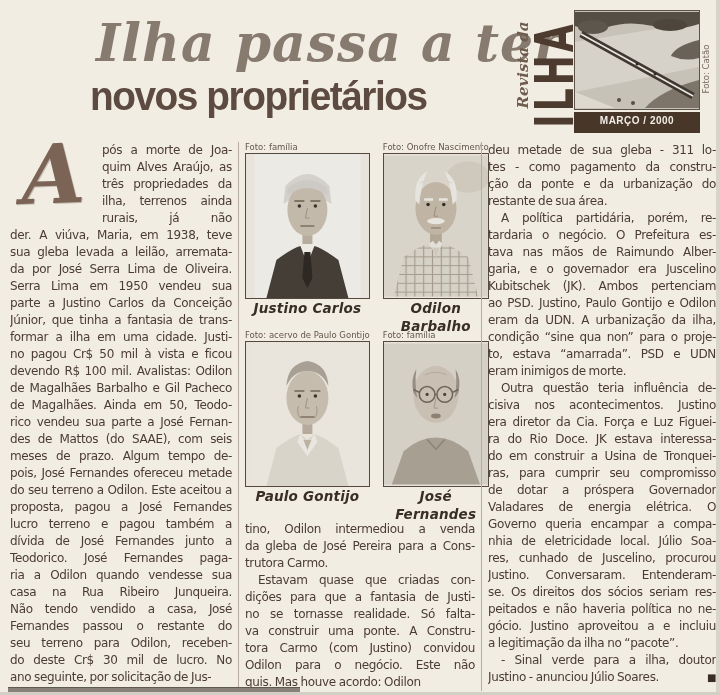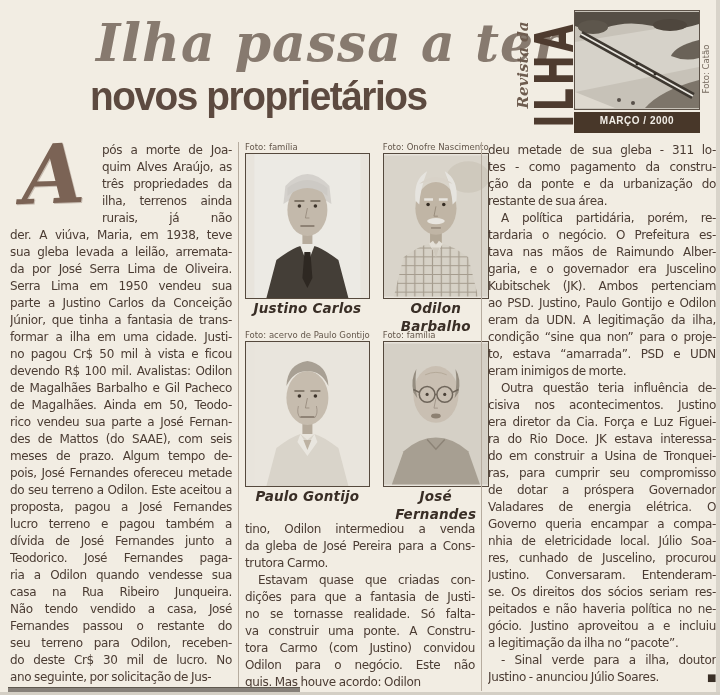--- a/index.html
+++ b/index.html
@@ -243,21 +243,21 @@
           <div class="line">deu metade de sua gleba - 311 lo-</div>
           <div class="line">tes - como pagamento da constru-</div>
           <div class="line">ção da ponte e da urbanização do</div>
           <div class="line pend">restante de sua área.</div>
           <div class="line indent">A política partidária, porém, re-</div>
           <div class="line">tardaria o negócio. O Prefeitura es-</div>
           <div class="line">tava nas mãos de Raimundo Alber-</div>
           <div class="line">garia, e o governador era Juscelino</div>
           <div class="line">Kubitschek (JK). Ambos pertenciam</div>
           <div class="line">ao PSD. Justino, Paulo Gontijo e Odilon</div>
-          <div class="line">eram da UDN. A legitimação da ilha,</div>
+          <div class="line">eram da UDN. A urbanização da ilha,</div>
           <div class="line">condição “sine qua non” para o proje-</div>
           <div class="line">to, estava “amarrada”. PSD e UDN</div>
           <div class="line pend">eram inimigos de morte.</div>
           <div class="line indent">Outra questão teria influência de-</div>
           <div class="line">cisiva nos acontecimentos. Justino</div>
           <div class="line">era diretor da Cia. Força e Luz Figuei-</div>
           <div class="line">ra do Rio Doce. JK estava interessa-</div>
           <div class="line">do em construir a Usina de Tronquei-</div>
           <div class="line">ras, para cumprir seu compromisso</div>
           <div class="line">de dotar a próspera Governador</div>

